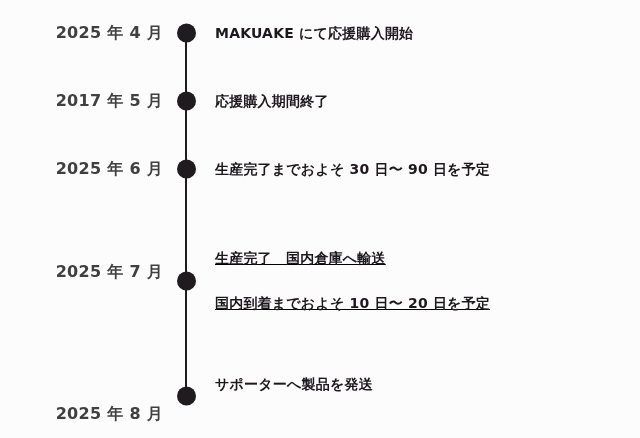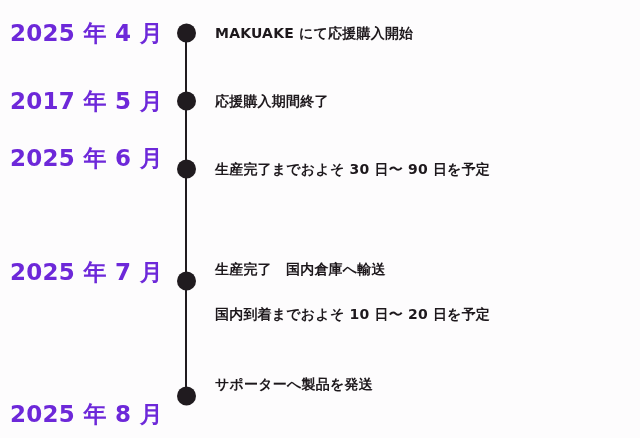--- a/index.html
+++ b/index.html
@@ -36,23 +36,23 @@
     height: 0;
   }
 
   
   .milestone-date {
     position: absolute;
     left: 0;
     width: 163px;
     text-align: right;
     transform: translateY(-50%);
-    font-size: 23px;
+    font-size: 16px;
     font-weight: 700;
-    color: #6d28d9;
+    color: #404040;
     letter-spacing: 0.3px;
     white-space: nowrap;
   }
 
   
   .milestone-dot {
     position: absolute;
     left: 177px;
     width: 19px;
     height: 19px;
@@ -94,30 +94,30 @@
         </div>
       </div>
       <div class="milestone" style="top: 0px;">
         <div class="milestone-date" style="top: 101px;">2017 年 5 月</div>
         <div class="milestone-dot" style="top: 101px;"></div>
         <div class="milestone-body" style="top: 101px;">
           <div class="milestone-line">応援購入期間終了</div>
         </div>
       </div>
       <div class="milestone" style="top: 0px;">
-        <div class="milestone-date" style="top: 158px;">2025 年 6 月</div>
+        <div class="milestone-date" style="top: 169px;">2025 年 6 月</div>
         <div class="milestone-dot" style="top: 169px;"></div>
         <div class="milestone-body" style="top: 169px;">
           <div class="milestone-line">生産完了までおよそ 30 日〜 90 日を予定</div>
         </div>
       </div>
       <div class="milestone" style="top: 0px;">
         <div class="milestone-date" style="top: 272px;">2025 年 7 月</div>
         <div class="milestone-dot" style="top: 281px;"></div>
-        <div class="milestone-body" style="top: 292px;">
+        <div class="milestone-body" style="top: 281px; text-decoration: underline;">
           <div class="milestone-line">生産完了　国内倉庫へ輸送</div>
           <div class="milestone-line">国内到着までおよそ 10 日〜 20 日を予定</div>
         </div>
       </div>
       <div class="milestone" style="top: 0px;">
         <div class="milestone-date" style="top: 396px; margin-top: 18px;">2025 年 8 月</div>
         <div class="milestone-dot" style="top: 396px;"></div>
         <div class="milestone-body" style="top: 384px;">
           <div class="milestone-line">サポーターへ製品を発送</div>
         </div>

